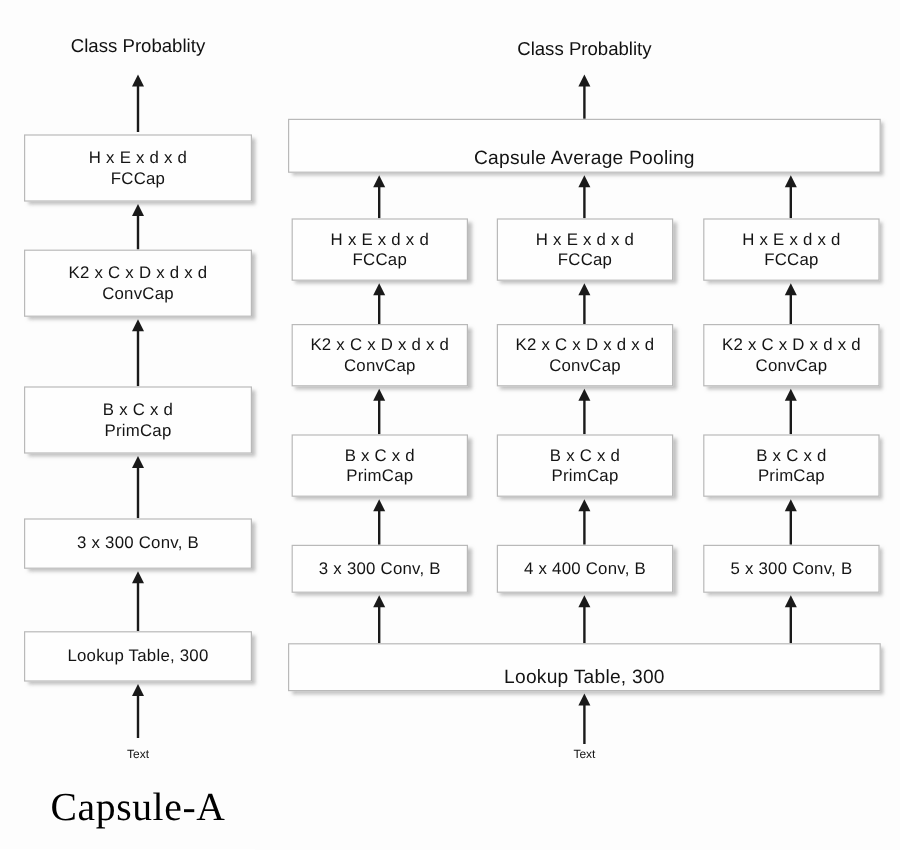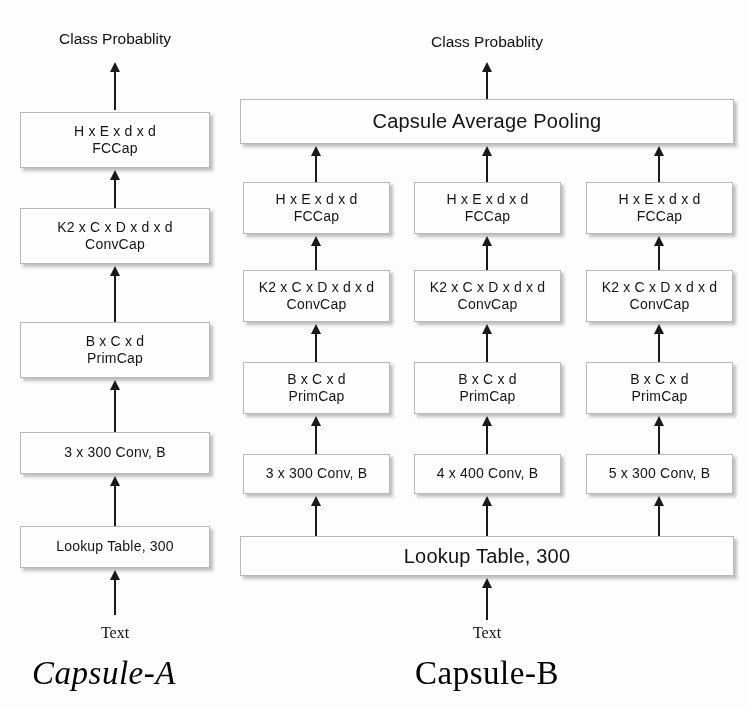--- a/index.html
+++ b/index.html
@@ -27,21 +27,21 @@
     flex-direction: column;
     align-items: center;
     justify-content: center;
     text-align: center;
     color: #141414;
     font-size: 14px;
     line-height: 1.22;
     letter-spacing: 0.2px;
   }
   .box .l1, .box .l2 { display: block; white-space: nowrap; }
-  .box.wide { font-size: 20px; }
+  .box.wide { font-size: 16px; justify-content: flex-end; }
 
   
   .arrow {
     position: absolute;
     width: 0;
   }
   .arrow .shaft {
     position: absolute;
     left: 50%;
     top: 7px;
@@ -61,21 +61,21 @@
   }
 
   
   .label {
     position: absolute;
     text-align: center;
     color: #111;
     white-space: nowrap;
   }
   .label.top   { font-size: 15.5px; }
-  .label.text  { font-size: 16px; font-family: Liberation Serif, serif; }
+  .label.text  { font-size: 10px; }
   .caption {
     position: absolute;
     text-align: center;
     white-space: nowrap;
     font-family: "Liberation Serif", serif;
     font-size: 33px;
     color: #000;
     letter-spacing: 0.5px;
   }
 </style>
@@ -134,21 +134,21 @@
     <span class="l1">Lookup Table, 300</span>
   </div>
 
   <div class="arrow" style="left:115px; top:570px; height:45px;">
     <div class="head"></div>
       <div class="shaft" style="height:38px;"></div>
   </div>
 
   <div class="label text" style="left:65px; top:624px; width:100px;">Text</div>
 
-  <div class="caption" style="left:4px; top:655px; width:200px;font-style:italic;">Capsule-A</div>
+  <div class="caption" style="left:15px; top:655px; width:200px;">Capsule-A</div>
 
   <div class="label top" style="left:392px; top:33px; width:190px;">Class Probablity</div>
 
   <div class="arrow" style="left:487px; top:62px; height:38px;">
     <div class="head"></div>
       <div class="shaft" style="height:31px;"></div>
   </div>
 
   <div class="box wide" style="left:240px; top:99px; width:494px; height:45px;">
     <span class="l1">Capsule Average Pooling</span>
@@ -266,15 +266,14 @@
     <span class="l1">Lookup Table, 300</span>
   </div>
 
   <div class="arrow" style="left:487px; top:578px; height:42px;">
     <div class="head"></div>
       <div class="shaft" style="height:35px;"></div>
   </div>
 
   <div class="label text" style="left:437px; top:624px; width:100px;">Text</div>
 
-  <div class="caption" style="left:387px; top:655px; width:200px;">Capsule-B</div>
 
 </div>
 
 </body></html>

